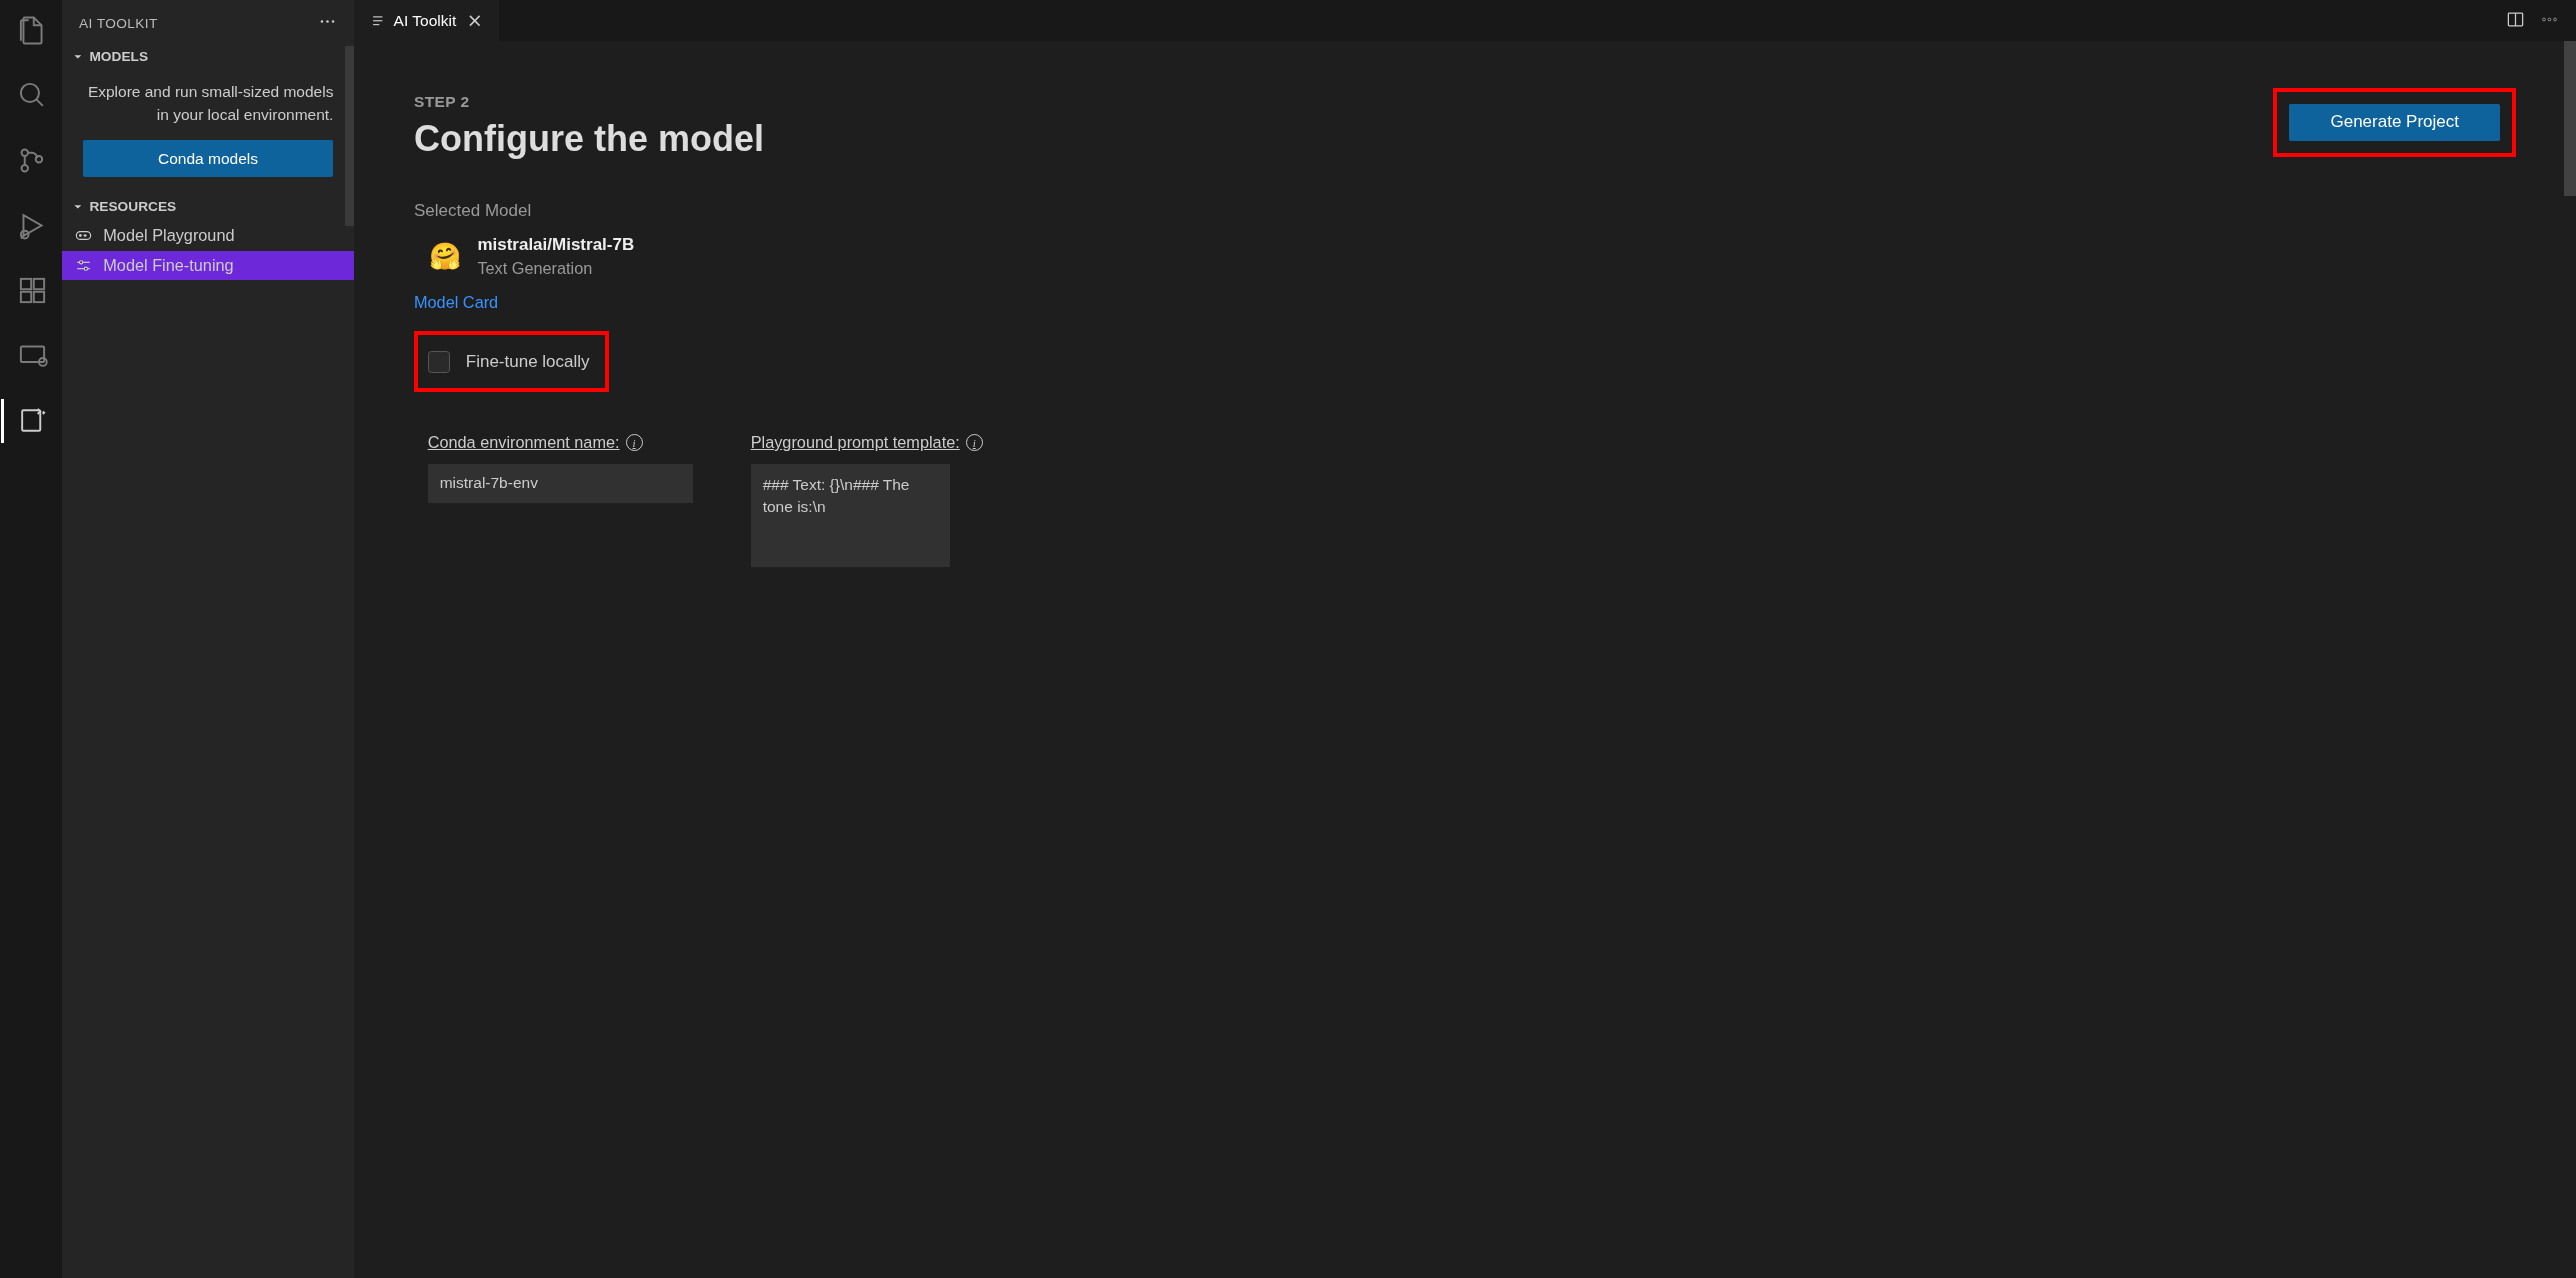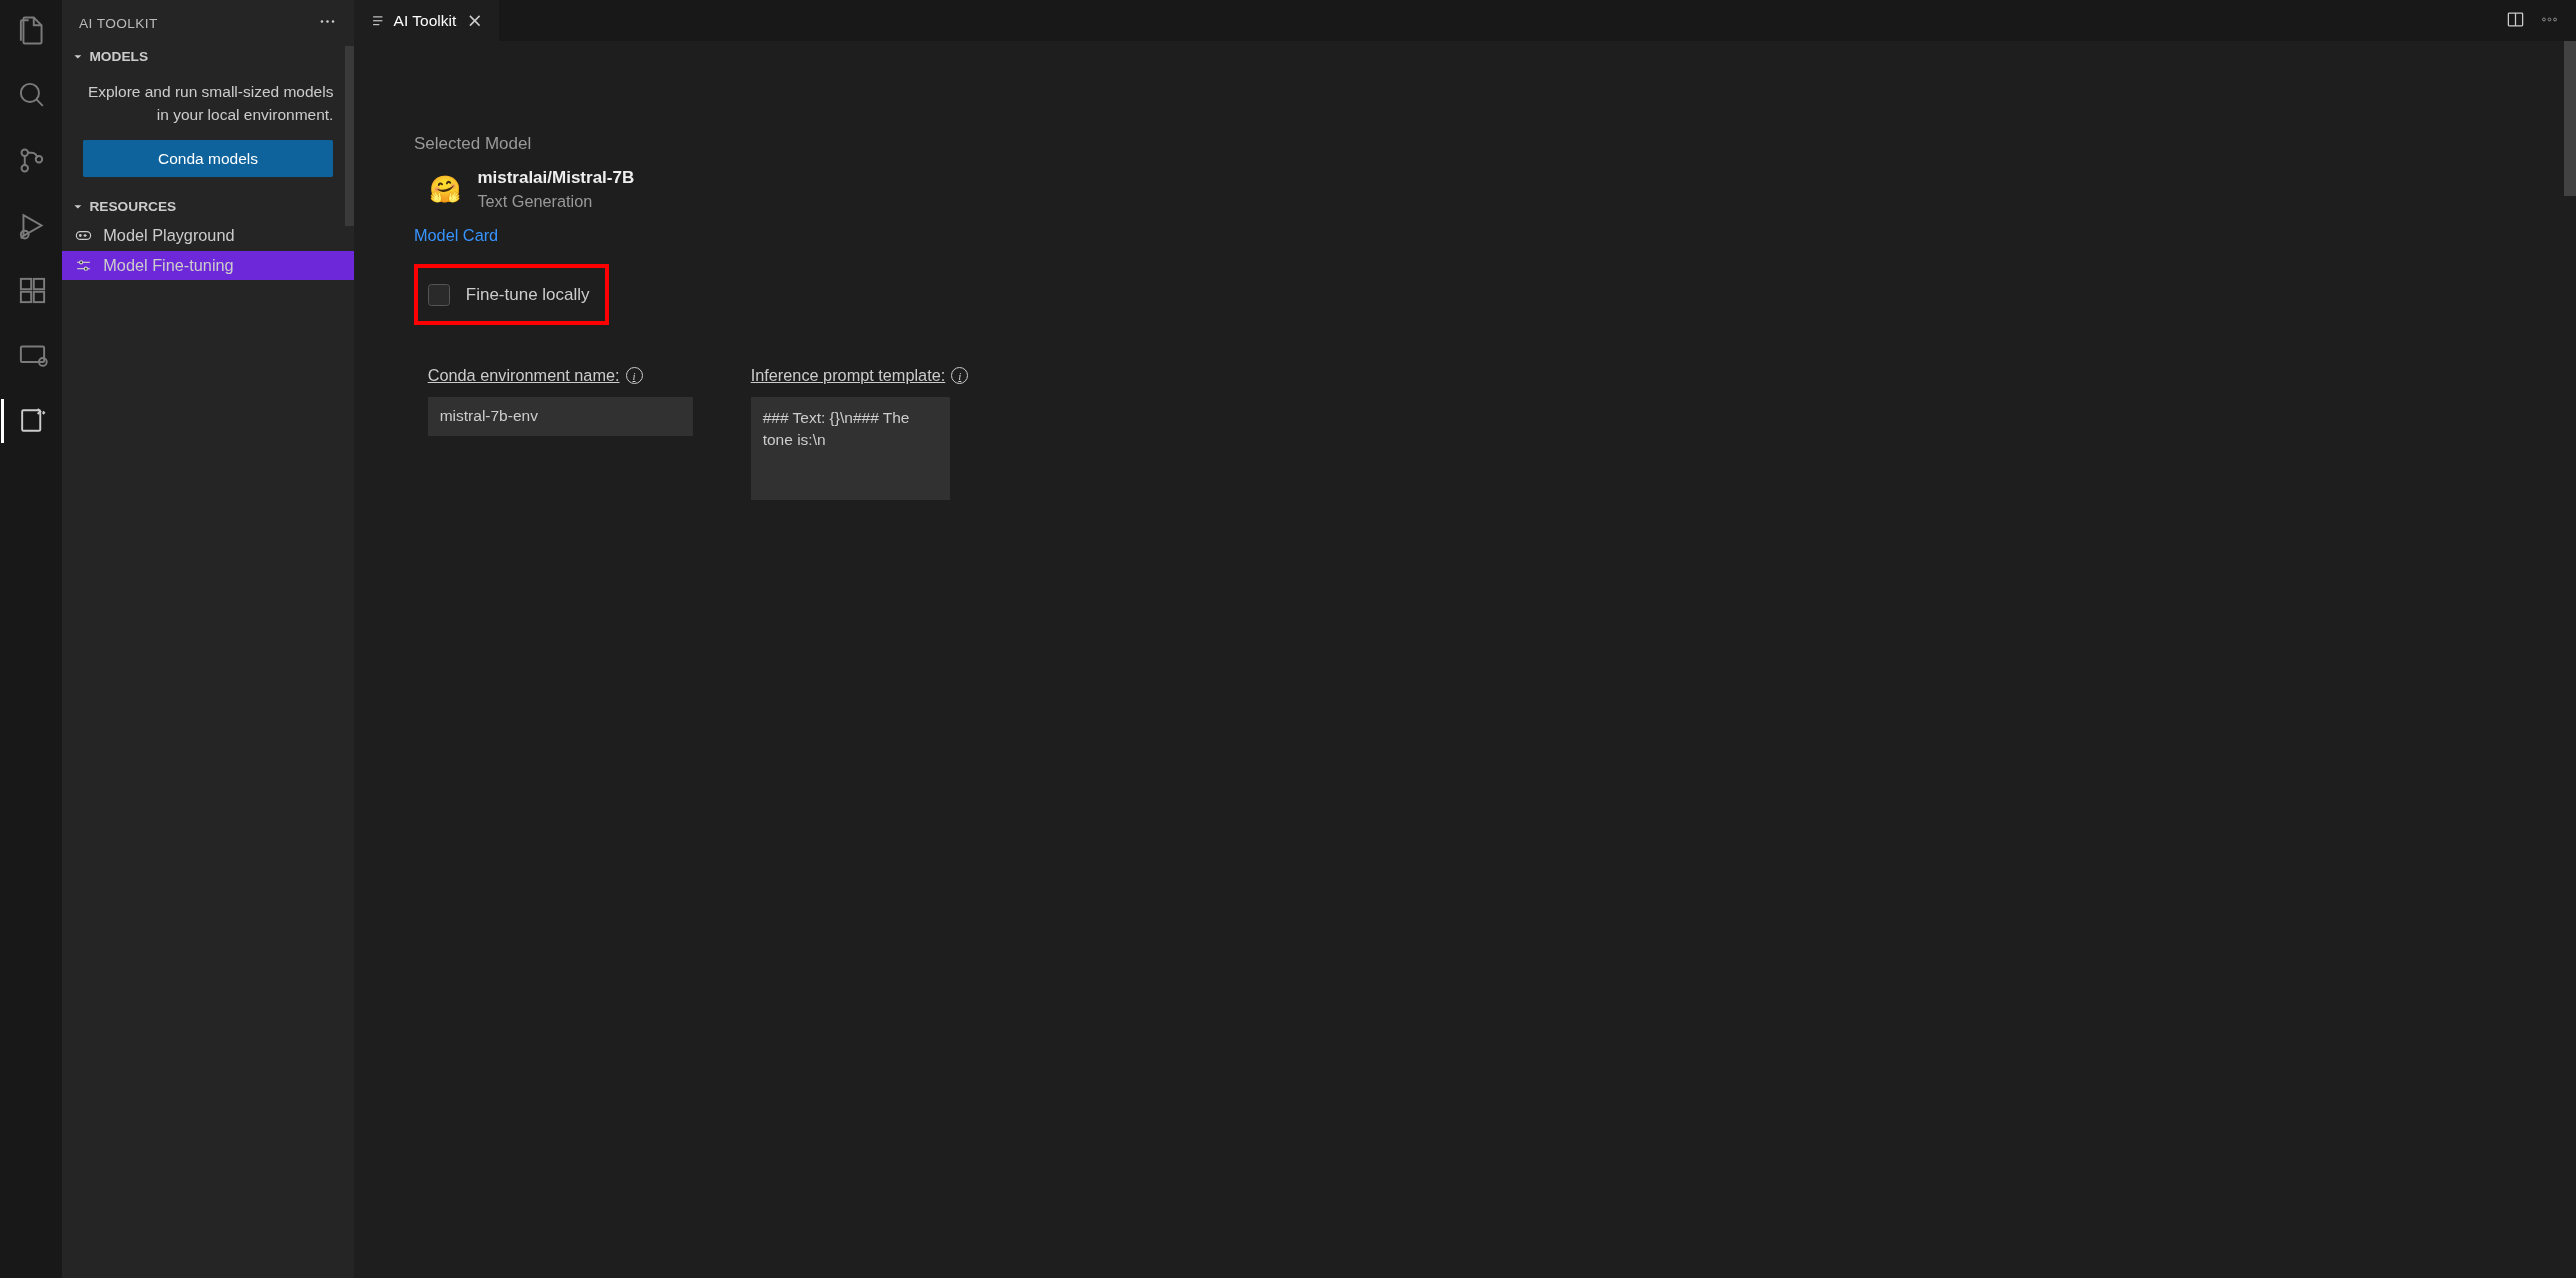--- a/index.html
+++ b/index.html
@@ -187,20 +187,29 @@
         <span class="ellipsis-icon">
           <svg viewBox="0 0 24 24" fill="#cccccc" stroke="none">
               <circle cx="5" cy="12" r="1.8"></circle>
               <circle cx="12" cy="12" r="1.8"></circle>
               <circle cx="19" cy="12" r="1.8"></circle>
             </svg>
         </span>
       </div>
     </div>
     <div class="content">
+      <div class="top-row">
+        <div>
+          <div class="step-label">STEP 2</div>
+          <div class="page-title">Configure the model</div>
+        </div>
+        <div class="gen-wrapper">
+          <div class="gen-btn">Generate Project</div>
+        </div>
+      </div>
 
       <div class="section-lbl">Selected Model</div>
       <div class="model-row">
         <span class="model-emoji">🤗</span>
         <div>
           <div class="model-name">mistralai/Mistral-7B</div>
           <div class="model-task">Text Generation</div>
         </div>
       </div>
       <div class="model-card-link">Model Card</div>
@@ -216,21 +225,21 @@
       <div class="fields-row">
         <div class="field-col">
           <div class="field-lbl-row">
             <span class="field-lbl">Conda environment name:</span>
             <span class="info-icon">i</span>
           </div>
           <input class="text-input" value="mistral-7b-env" style="">
         </div>
         <div class="field-col">
           <div class="field-lbl-row">
-            <span class="field-lbl">Inference prompt template:</span>
+            <span class="field-lbl">Playground prompt template:</span>
             <span class="info-icon">i</span>
           </div>
           <textarea class="text-area" style="">### Text: {}\n### The tone is:\n</textarea>
         </div>
       </div>
 
       <div class="scrollbar-track">
         <div class="scrollbar-thumb"></div>
       </div>
     </div>

